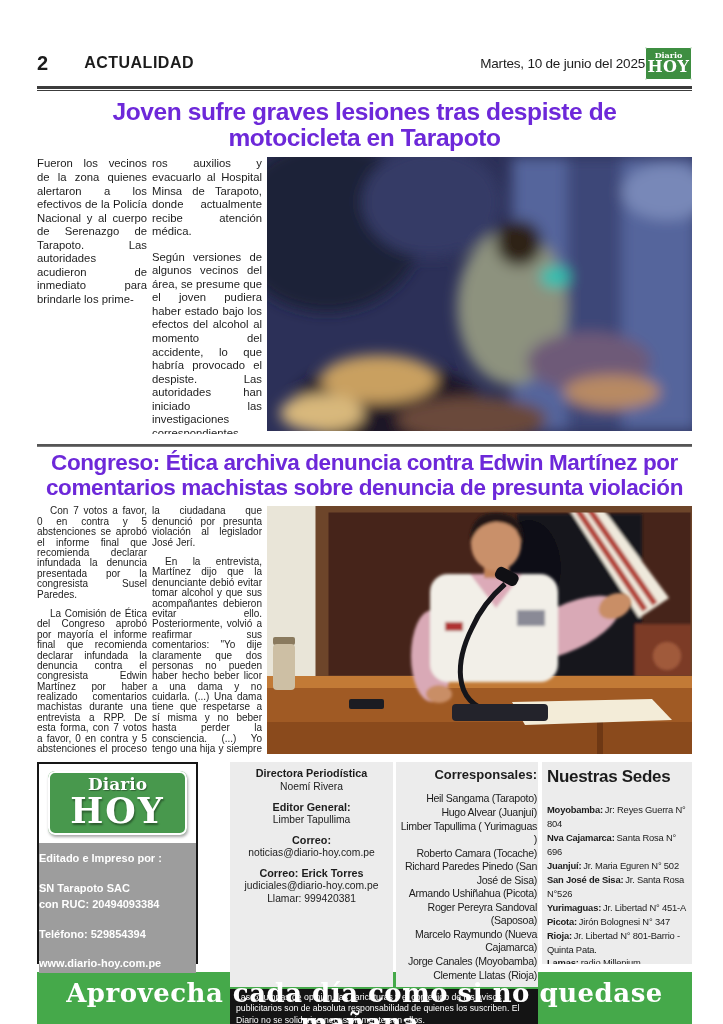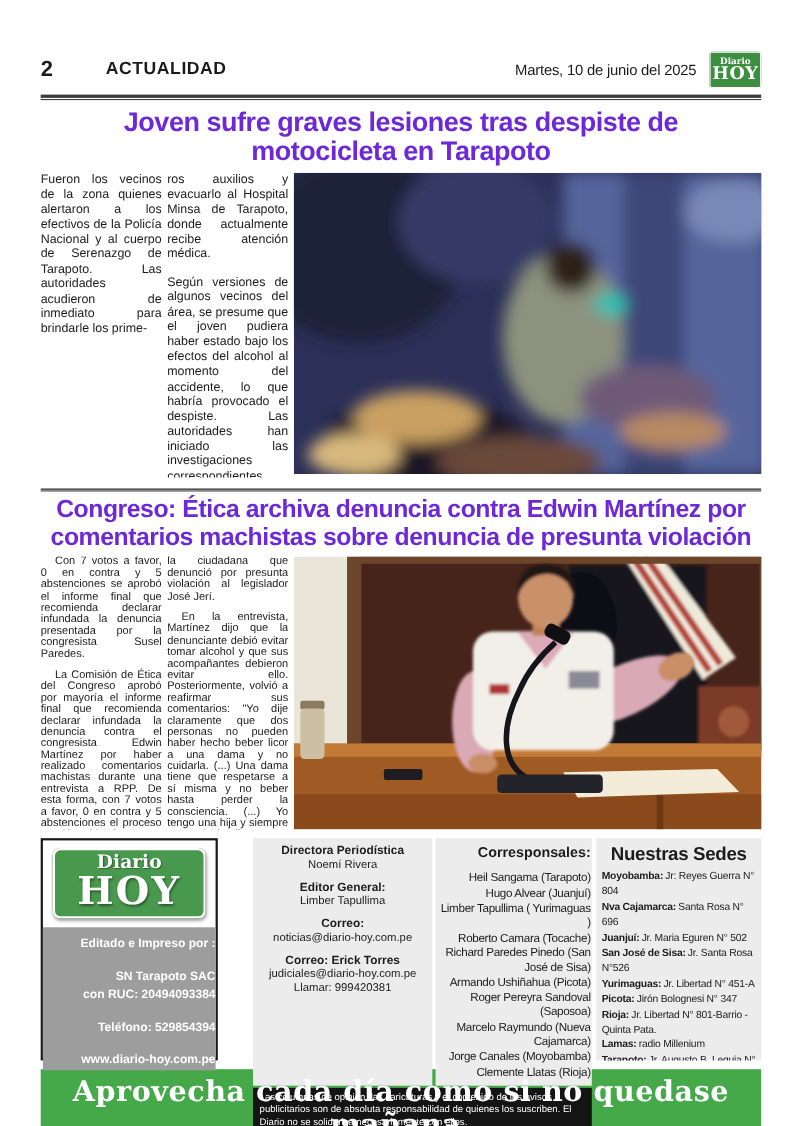--- a/index.html
+++ b/index.html
@@ -6,23 +6,23 @@
   html,body { margin:0; padding:0; }
   body {
     width:723px; height:1024px; background:#ffffff; overflow:hidden;
     font-family:"Liberation Sans", sans-serif; color:#1c1c1c;
   }
   .page { padding:46px 31px 0 37px; }
 
   
   .hdr { display:flex; align-items:center; height:34px; }
   .hdr .pnum { font-size:20px; font-weight:bold; }
-  .hdr .section { font-size:16px; font-weight:bold; letter-spacing:.5px; margin-left:48px; }
+  .hdr .section { font-size:16px; font-weight:bold; letter-spacing:.5px; margin-left:36px; }
   .hdr .spacer { flex:1; }
-  .hdr .date { font-size:13.5px; letter-spacing:-0.2px; margin-right:12px; }
+  .hdr .date { font-size:13.5px; letter-spacing:-0.2px; margin-right:0; }
   .hoy-mini {
     width:47px; height:33px; background:#3e8e41; border-radius:2px;
     display:flex; flex-direction:column; align-items:center; justify-content:center;
     color:#fff; font-family:"DejaVu Serif", serif; font-weight:bold; line-height:1;
     box-shadow:inset 0 0 0 1px #ffffff;
   }
   .hoy-mini .t1 { font-size:8px; }
   .hoy-mini .t2 { font-size:16px; letter-spacing:.5px; }
   .hdr-rule { margin-top:6px; height:5px; border-top:3px solid #3c3c3c; border-bottom:1px solid #3c3c3c; }
 
@@ -51,42 +51,42 @@
 
   .mast { width:161px; border:2px solid #161616; display:flex; flex-direction:column; background:#fff; }
   .mast-logo {
     margin:7px 9px 8px; background:#48984d; border-radius:7px; padding:5px 4px 7px;
     box-shadow:inset 0 0 0 2px #ffffff, 1px 2px 3px rgba(0,0,0,.35);
     text-align:center; color:#fff; font-family:"DejaVu Serif", serif; font-weight:bold; line-height:1;
   }
   .mast-logo .t1 { font-size:17px; text-shadow:1px 1px 1px rgba(0,0,0,.35); }
   .mast-logo .t2 { font-size:35px; letter-spacing:2px; text-shadow:1px 2px 2px rgba(0,0,0,.4); }
   .mast-gray {
-    flex:1; background:#9d9d9d; color:#fff; font-weight:bold; text-align:right;
+    flex:1; background:#9d9d9d; color:#fff; font-weight:bold; text-align:left;
     font-size:11px; line-height:1.25; padding-top:9px;
   }
   .mast-gray div { margin-bottom:2px; }
   .mg-gap { height:12px; }
 
   .mid { width:336px; display:flex; flex-direction:column;padding-left:28px; }
   .mid-row { display:flex; gap:3px; flex:1; }
   .panel { background:#ececec; }
   .staff { width:163px; text-align:center; font-size:10.3px; line-height:1.22; padding:5px 2px; overflow:hidden; }
   .staff .grp { margin-bottom:7px; }
   .staff b { font-size:10.8px; }
   .corr { flex:1; text-align:right; padding:5px 1px; overflow:hidden; }
   .corr .ttl { font-weight:bold; font-size:13px; margin-bottom:10px; }
   .corr .ci { font-size:10.6px; line-height:1.28; letter-spacing:-0.3px; }
   .disclaimer {
     margin-top:2px; background:#141414; color:#fff; font-size:8.7px; line-height:1.3;
     padding:3px 6px; text-align:left;
   }
 
   .offices { flex:1; padding:4px 5px; overflow:hidden; }
-  .offices .ttl { font-weight:bold; font-size:17px; line-height:1.0; text-align:center; margin:2px 0 4px; letter-spacing:-0.3px; }
+  .offices .ttl { font-weight:bold; font-size:17px; line-height:1.0; margin:2px 0 18px; letter-spacing:-0.3px; }
   .office-line { font-size:9.4px; line-height:1.48; letter-spacing:-0.2px; }
   .office-line b { margin-right:2px; }
 
   
   .slogan {
     margin-top:8px; background:#45a94a; color:#fff; text-align:center;
     font-family:"DejaVu Serif", serif; font-weight:bold; font-size:26px;
     padding:6px 0 9px; letter-spacing:.5px;
   }
 </style>

